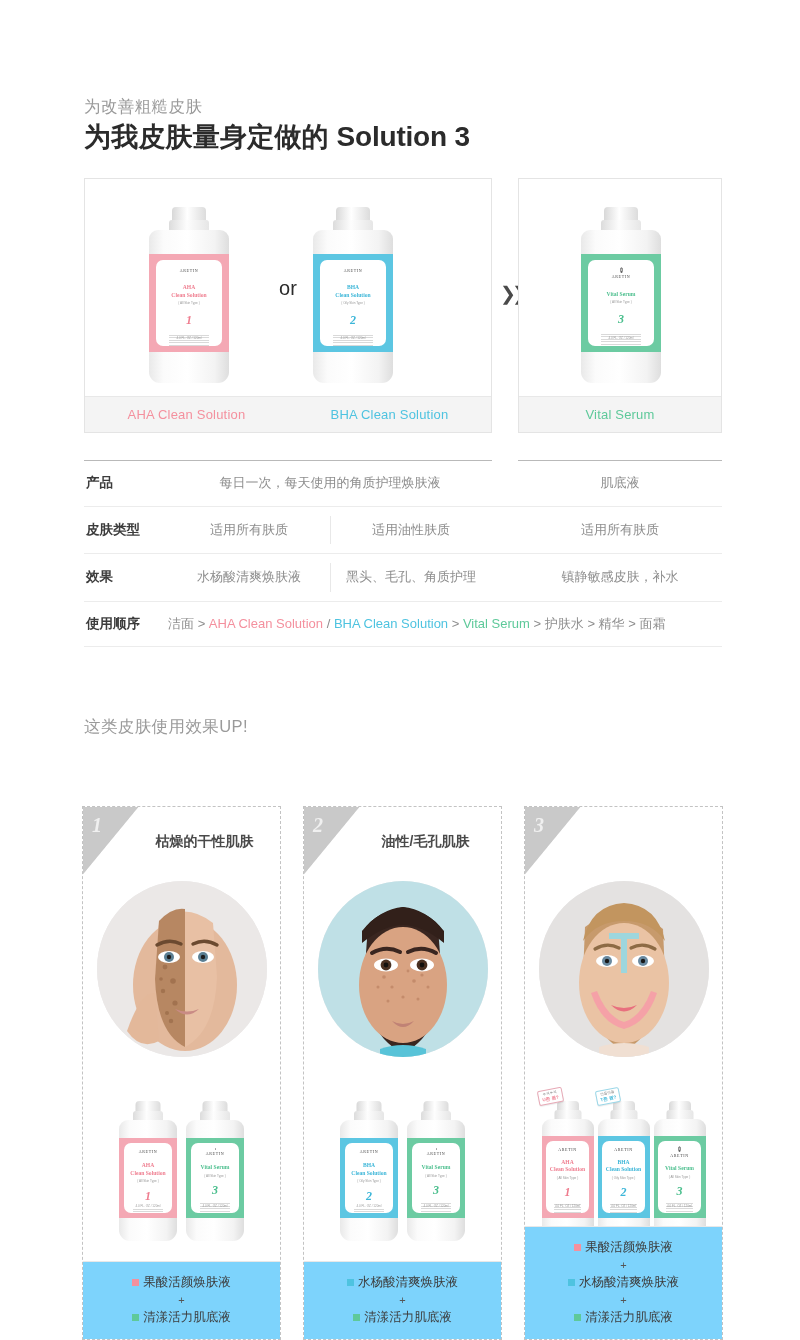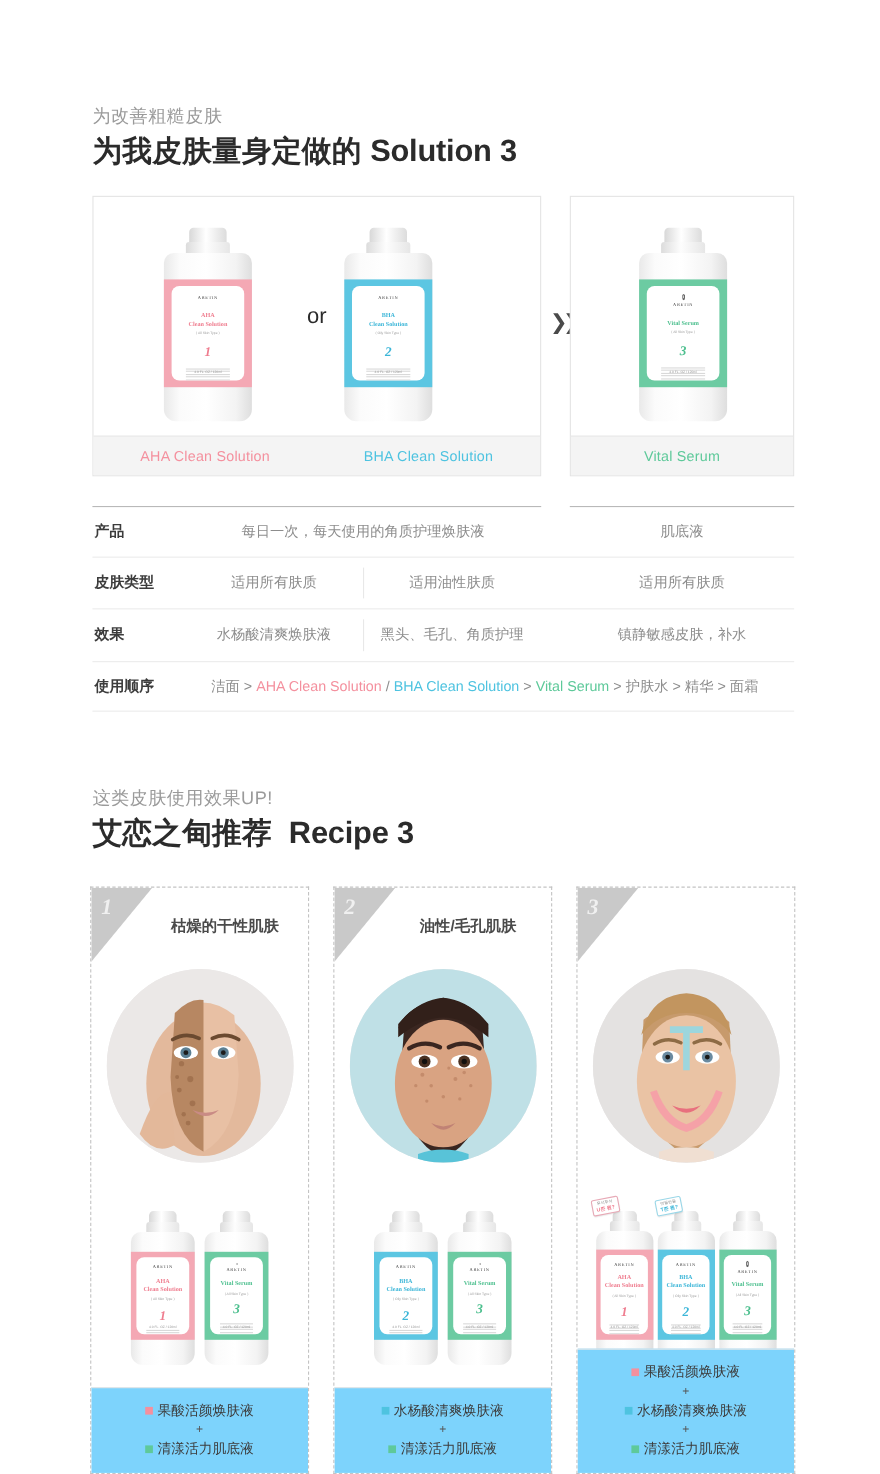--- a/index.html
+++ b/index.html
@@ -137,21 +137,21 @@
   .td-span { flex: 1 1 auto; }
   .td-a { flex: 0 0 162px; }
   .td-b { flex: 0 0 162px; position: relative; }
   .td-b::before {
     content: ""; position: absolute; left: 0; top: 9px; bottom: 9px;
     width: 1px; background: #e8e8e8;
   }
   .gap { flex: 0 0 26px; }
   .td-c { flex: 0 0 204px; }
 
-  .order-row { border-top: 1px solid #ececec; display: flex; align-items: center; gap: 24px; }
+  .order-row { border-top: 1px solid #ececec; display: flex; align-items: center; }
   .order-row .val {
     font-size: 13px; color: #8d8d8d; padding: 13px 0; white-space: nowrap;
   }
   .order-row .val .pink  { color: #f4909e; }
   .order-row .val .blue  { color: #4ec3e0; }
   .order-row .val .green { color: #5ec99a; }
   .order-bottom { height: 1px; background: #ececec; }
 
   
   .cards { position: absolute; left: 82px; top: 806px; width: 642px; height: 534px; }
@@ -375,21 +375,20 @@
         <span>精华</span>
         <span>&gt;</span>
         <span>面霜</span>
       </div>
     </div>
     <div class="order-bottom"></div>
   </div>
 
   <div class="section-head" style="top:716px;">
     <div class="eyebrow">这类皮肤使用效果UP!</div>
-    <div class="headline"><span>艾恋之甸推荐</span> &nbsp;<span class="latin">Recipe 3</span></div>
   </div>
 
   <div class="cards">
 
     <div class="card card1">
       <div class="card-head">
         <div class="corner">
             <span>1</span>
           </div>
         <div class="card-title">枯燥的干性肌肤</div>

